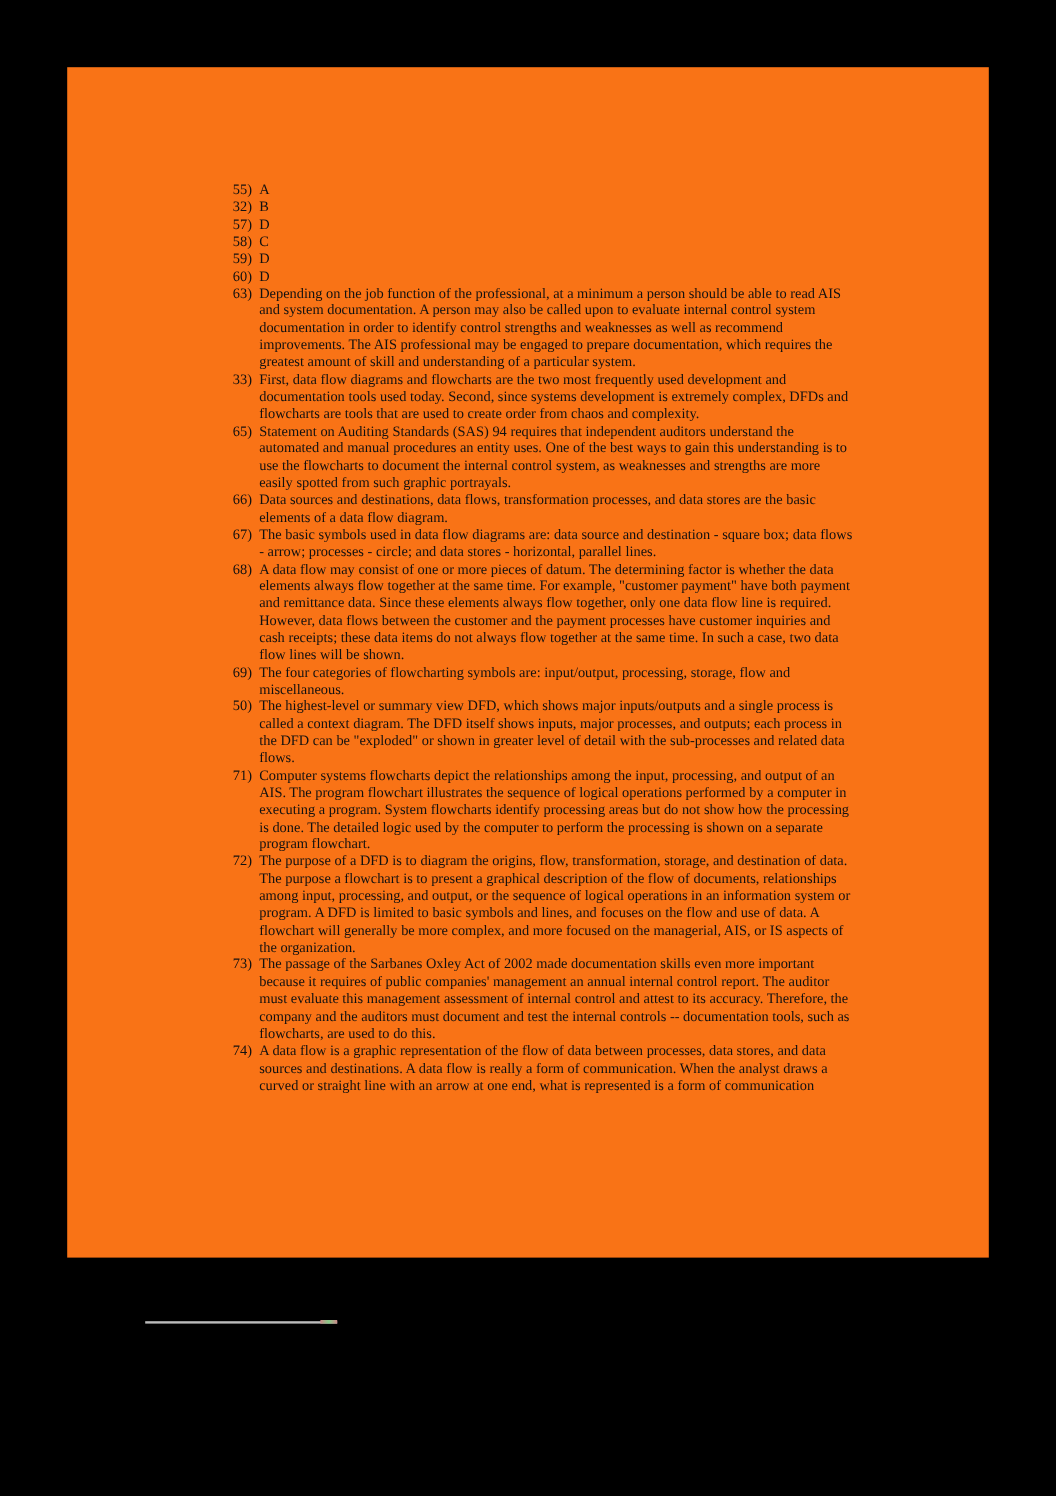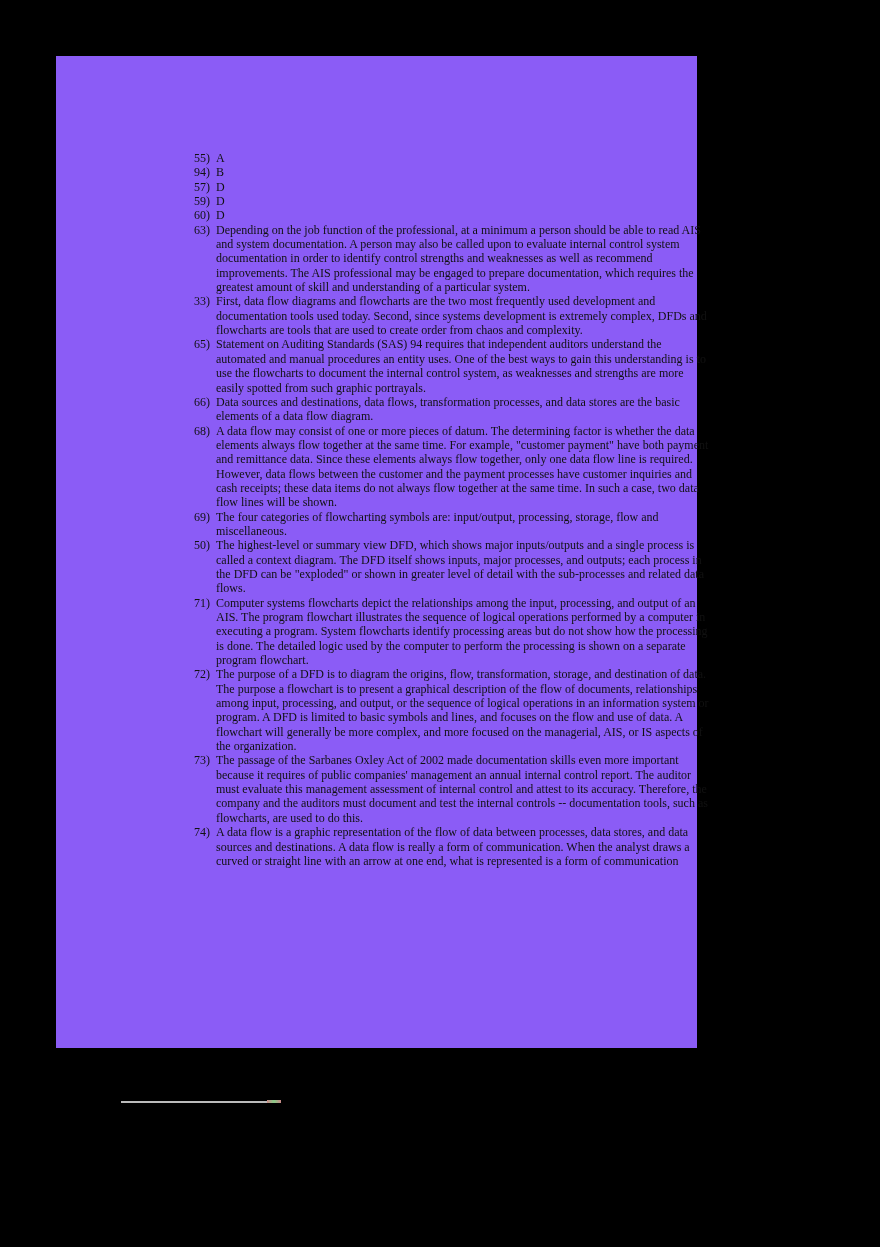--- a/index.html
+++ b/index.html
@@ -1,43 +1,47 @@
 <!DOCTYPE html>
 <html><head>
 <meta charset="utf-8">
 <style>
   html, body { margin:0; padding:0; }
   body { width:880px; height:1247px; background:#000; position:relative; overflow:hidden;
          font-family:"Liberation Serif", serif; }
-  .page { position:absolute; left:56px; top:56px; width:641px; height:992px; background:#8b5cf6; }
+  .page { position:absolute; left:56px; top:56px; width:768px; height:992px; background:#f97316; }
   .list { position:absolute; left:138px; top:95px; width:520px; margin:0; padding:0; list-style:none;
           font-size:12px; line-height:14.35px; color:#111; }
   .item { position:relative; padding-left:22px; }
   .num { position:absolute; left:0; top:0; }
   .txt { display:block; }
   .scrollbar { position:absolute; left:65px; top:1045px; width:160px; height:2px; background:#bbb; }
   .scrollbar::after { content:""; position:absolute; right:0; top:-1px; width:14px; height:3px;
                       background:linear-gradient(90deg,#c88,#8c8,#c88); }
 </style>
 </head>
 <body>
 
 <div class="page">
   <ol class="list" id="answer-list">
       <li class="item">
     <span class="num">55)</span>
     <span class="txt">A</span>
   </li>
       <li class="item">
-    <span class="num">94)</span>
+    <span class="num">32)</span>
     <span class="txt">B</span>
   </li>
       <li class="item">
     <span class="num">57)</span>
     <span class="txt">D</span>
+  </li>
+      <li class="item">
+    <span class="num">58)</span>
+    <span class="txt">C</span>
   </li>
       <li class="item">
     <span class="num">59)</span>
     <span class="txt">D</span>
   </li>
       <li class="item">
     <span class="num">60)</span>
     <span class="txt">D</span>
   </li>
       <li class="item">
@@ -48,20 +52,24 @@
     <span class="num">33)</span>
     <span class="txt">First, data flow diagrams and flowcharts are the two most frequently used development and documentation tools used today. Second, since systems development is extremely complex, DFDs and flowcharts are tools that are used to create order from chaos and complexity.</span>
   </li>
       <li class="item">
     <span class="num">65)</span>
     <span class="txt">Statement on Auditing Standards (SAS) 94 requires that independent auditors understand the automated and manual procedures an entity uses. One of the best ways to gain this understanding is to use the flowcharts to document the internal control system, as weaknesses and strengths are more easily spotted from such graphic portrayals.</span>
   </li>
       <li class="item">
     <span class="num">66)</span>
     <span class="txt">Data sources and destinations, data flows, transformation processes, and data stores are the basic elements of a data flow diagram.</span>
+  </li>
+      <li class="item">
+    <span class="num">67)</span>
+    <span class="txt">The basic symbols used in data flow diagrams are: data source and destination - square box; data flows - arrow; processes - circle; and data stores - horizontal, parallel lines.</span>
   </li>
       <li class="item">
     <span class="num">68)</span>
     <span class="txt">A data flow may consist of one or more pieces of datum. The determining factor is whether the data elements always flow together at the same time. For example, "customer payment" have both payment and remittance data. Since these elements always flow together, only one data flow line is required. However, data flows between the customer and the payment processes have customer inquiries and cash receipts; these data items do not always flow together at the same time. In such a case, two data flow lines will be shown.</span>
   </li>
       <li class="item">
     <span class="num">69)</span>
     <span class="txt">The four categories of flowcharting symbols are: input/output, processing, storage, flow and miscellaneous.</span>
   </li>
       <li class="item">

